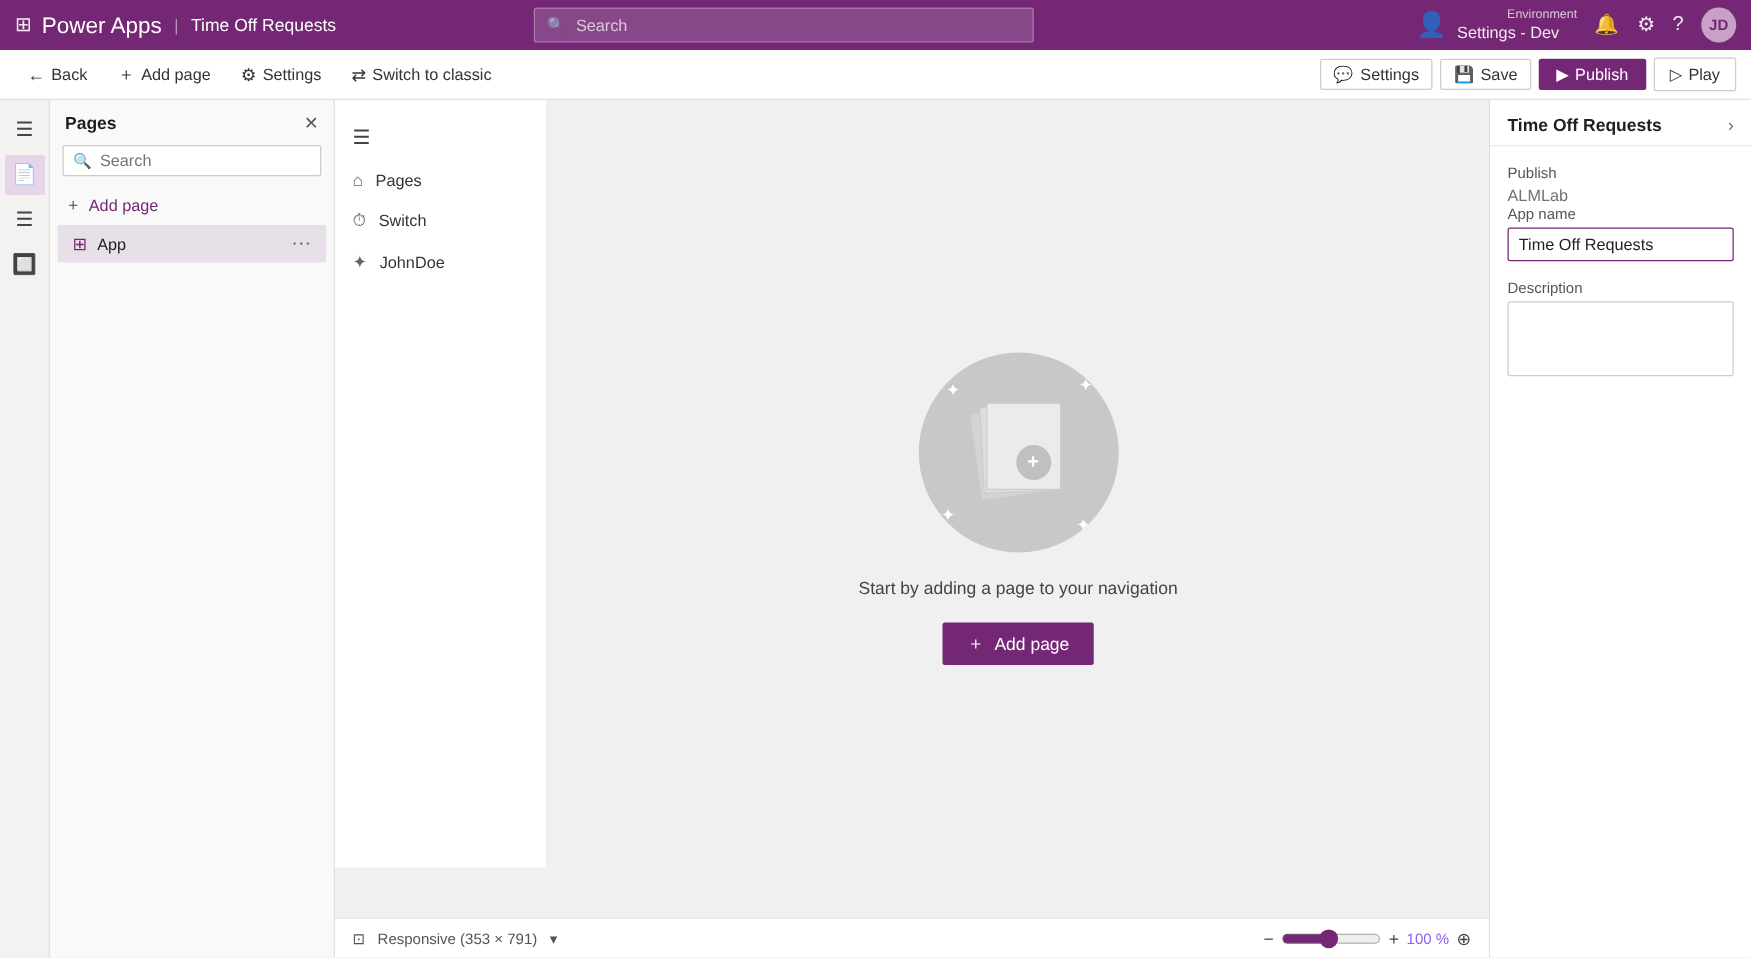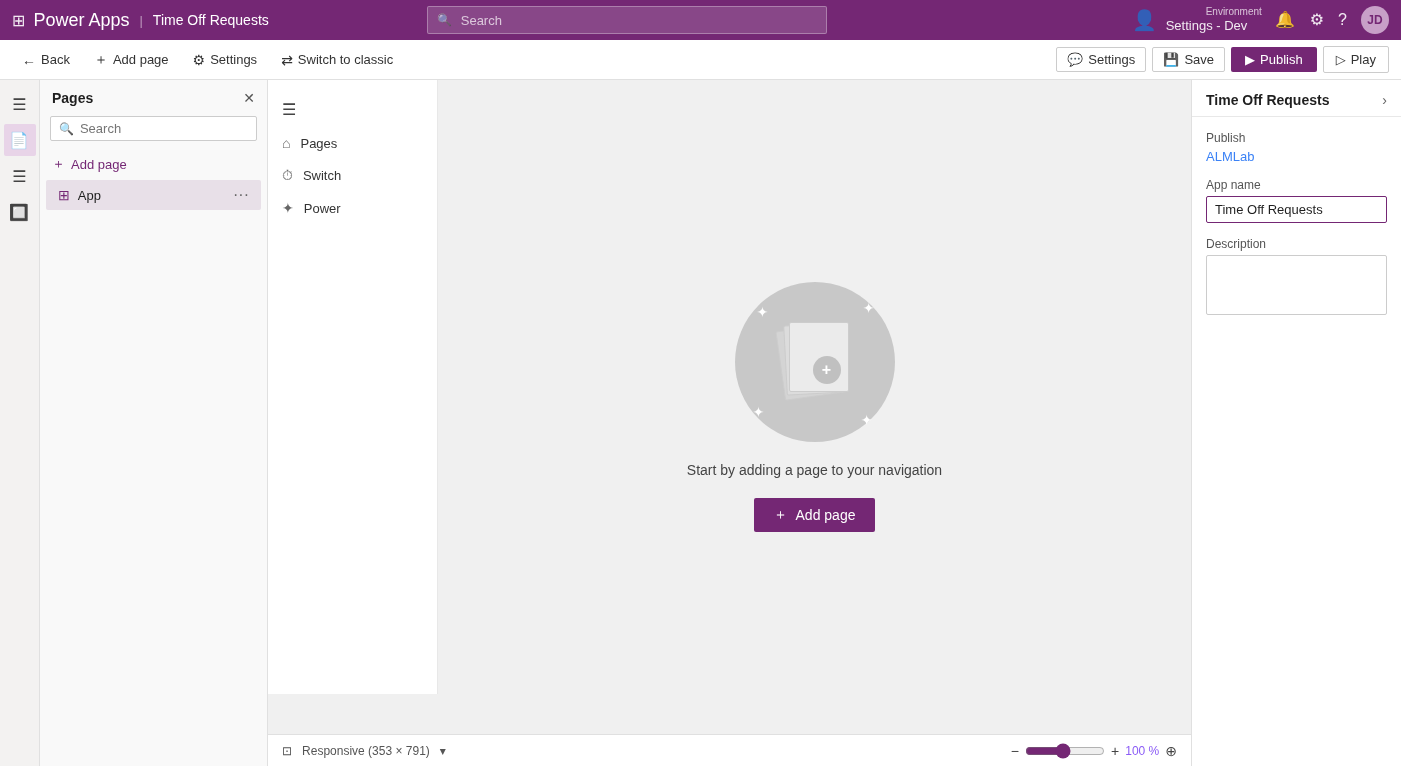--- a/index.html
+++ b/index.html
@@ -390,22 +390,21 @@
     }
     .right-panel-expand { font-size: 14px; color: #666; cursor: pointer; }
     .right-panel-body { padding: 14px; }
     .field-label {
       font-size: 12px;
       color: #555;
       margin-bottom: 4px;
     }
     .field-value {
       font-size: 13px;
-      color: #3b82f6;
-      margin-bottom: 14px;
+      color: #737373;
     }
     .field-input {
       width: 100%;
       border: 1px solid #742774;
       border-radius: 2px;
       padding: 5px 8px;
       font-size: 13px;
       outline: none;
       margin-bottom: 14px;
       color: #1f1f1f;
@@ -525,21 +524,21 @@
         <div class="nav-item">
           <span class="nav-item-icon">⌂</span>
           <span>Pages</span>
         </div>
         <div class="nav-item">
           <span class="nav-item-icon">⏱</span>
           <span>Switch</span>
         </div>
         <div class="nav-item">
           <span class="nav-item-icon">✦</span>
-          <span>Power</span>
+          <span>JohnDoe</span>
         </div>
       </div>
 
       <div class="content-center">
         <div class="empty-illustration">
           <span class="sparkles sparkle-tl">✦</span>
           <span class="sparkles sparkle-tr">✦</span>
           <div class="stack-pages">
             <div class="page-layer page-layer-1"></div>
             <div class="page-layer page-layer-2"></div>

